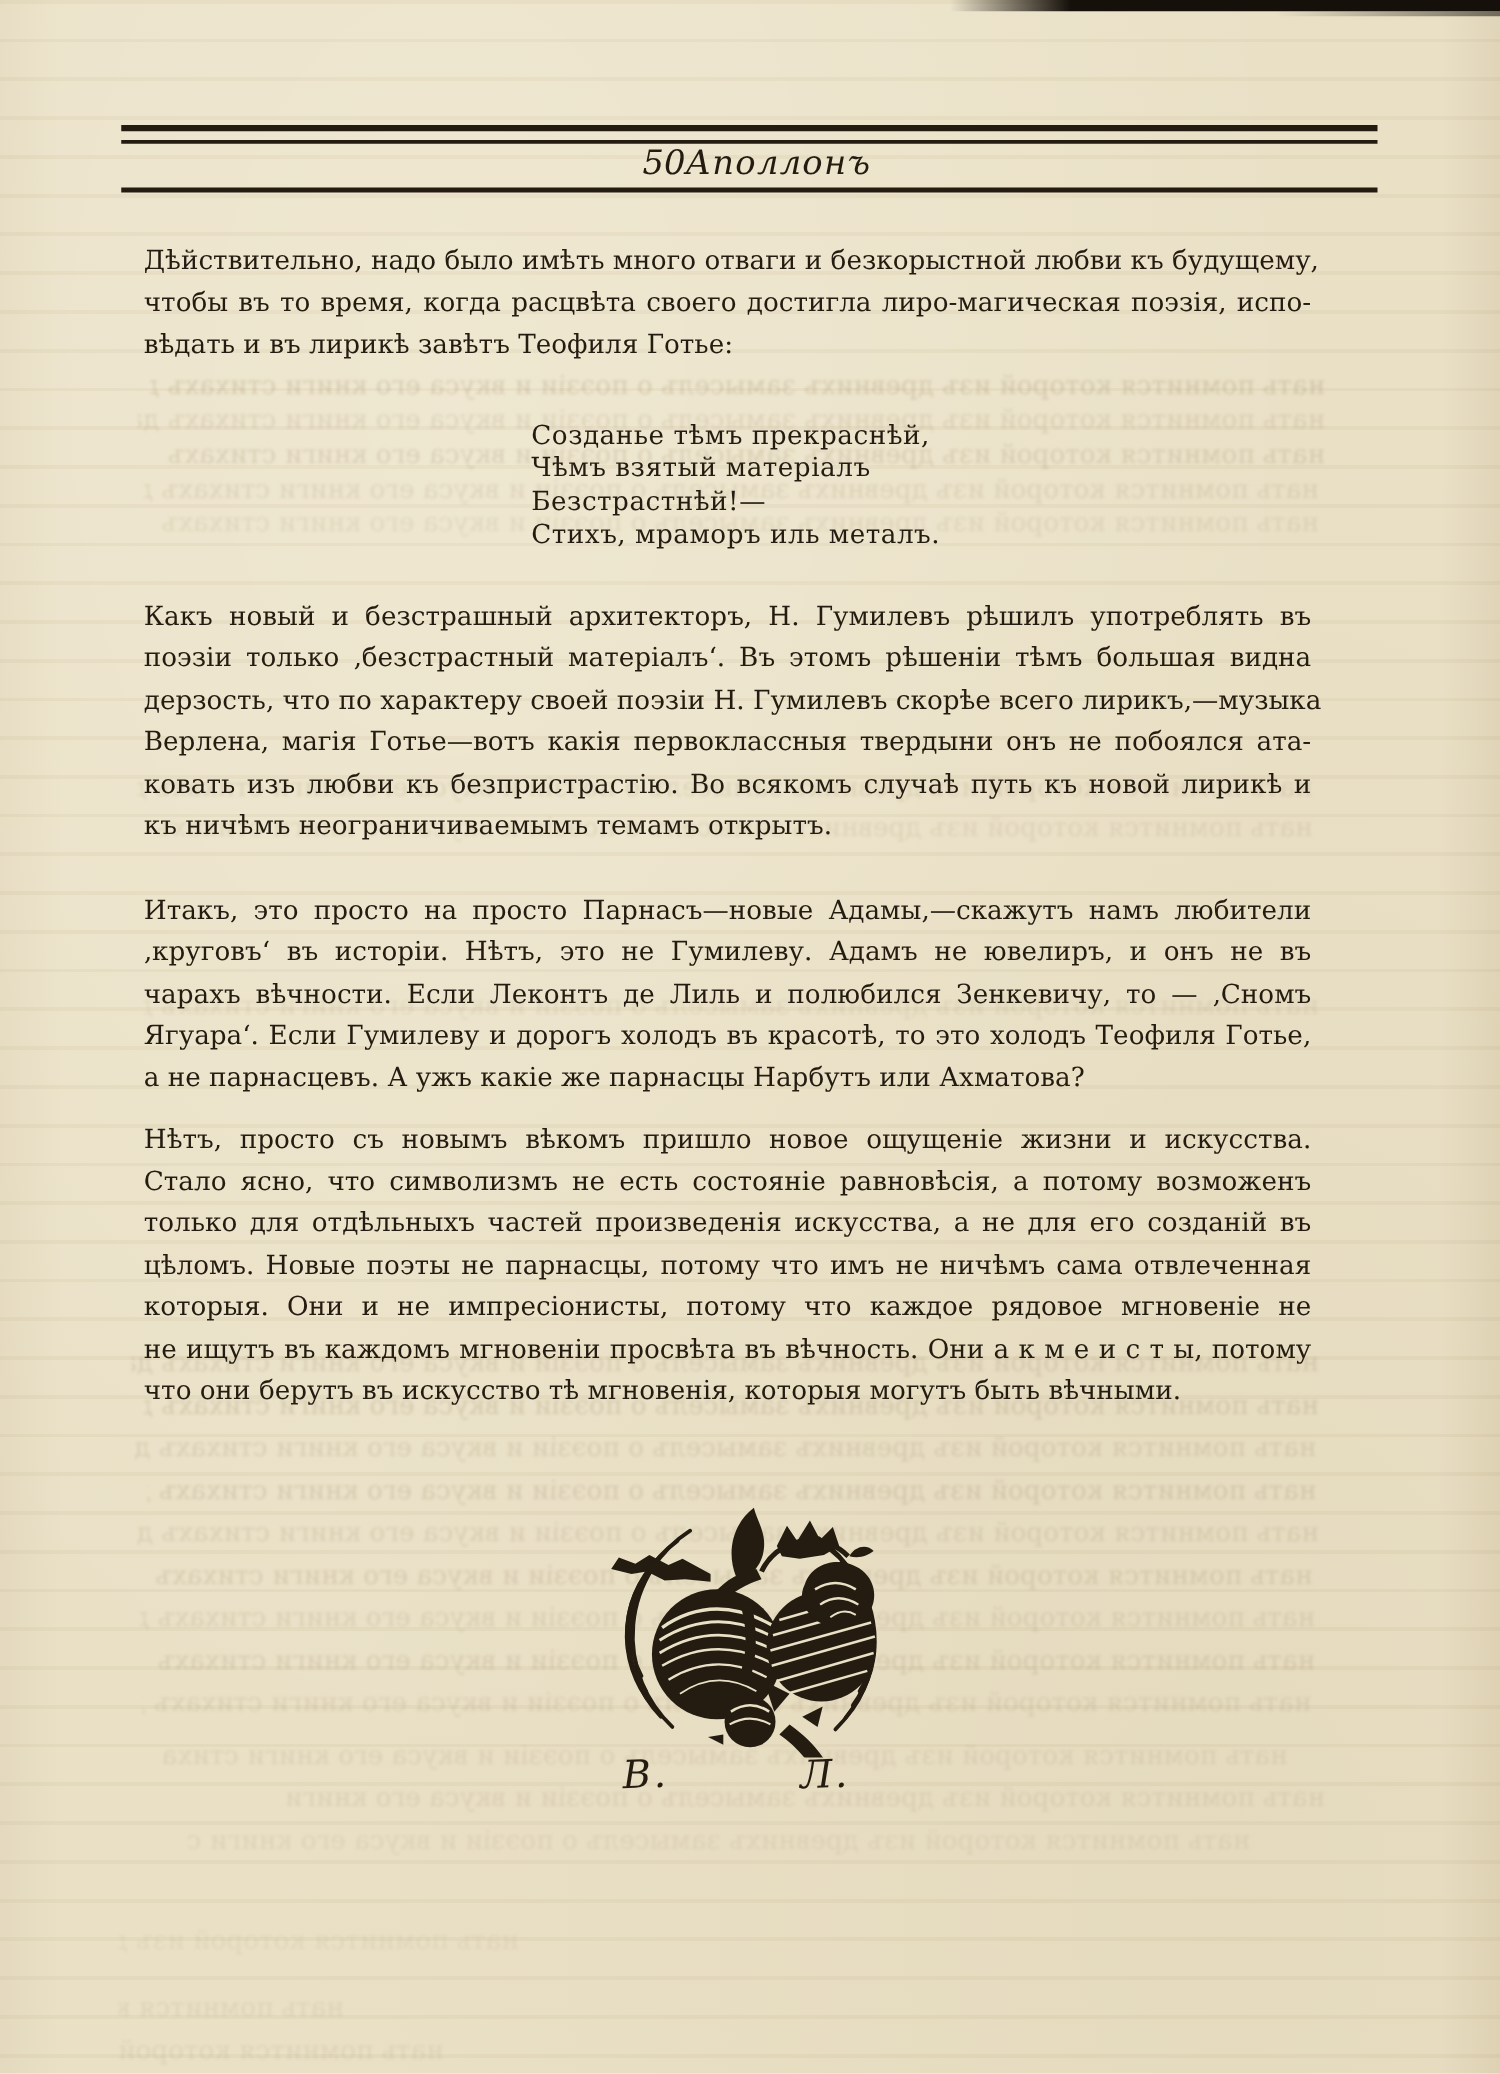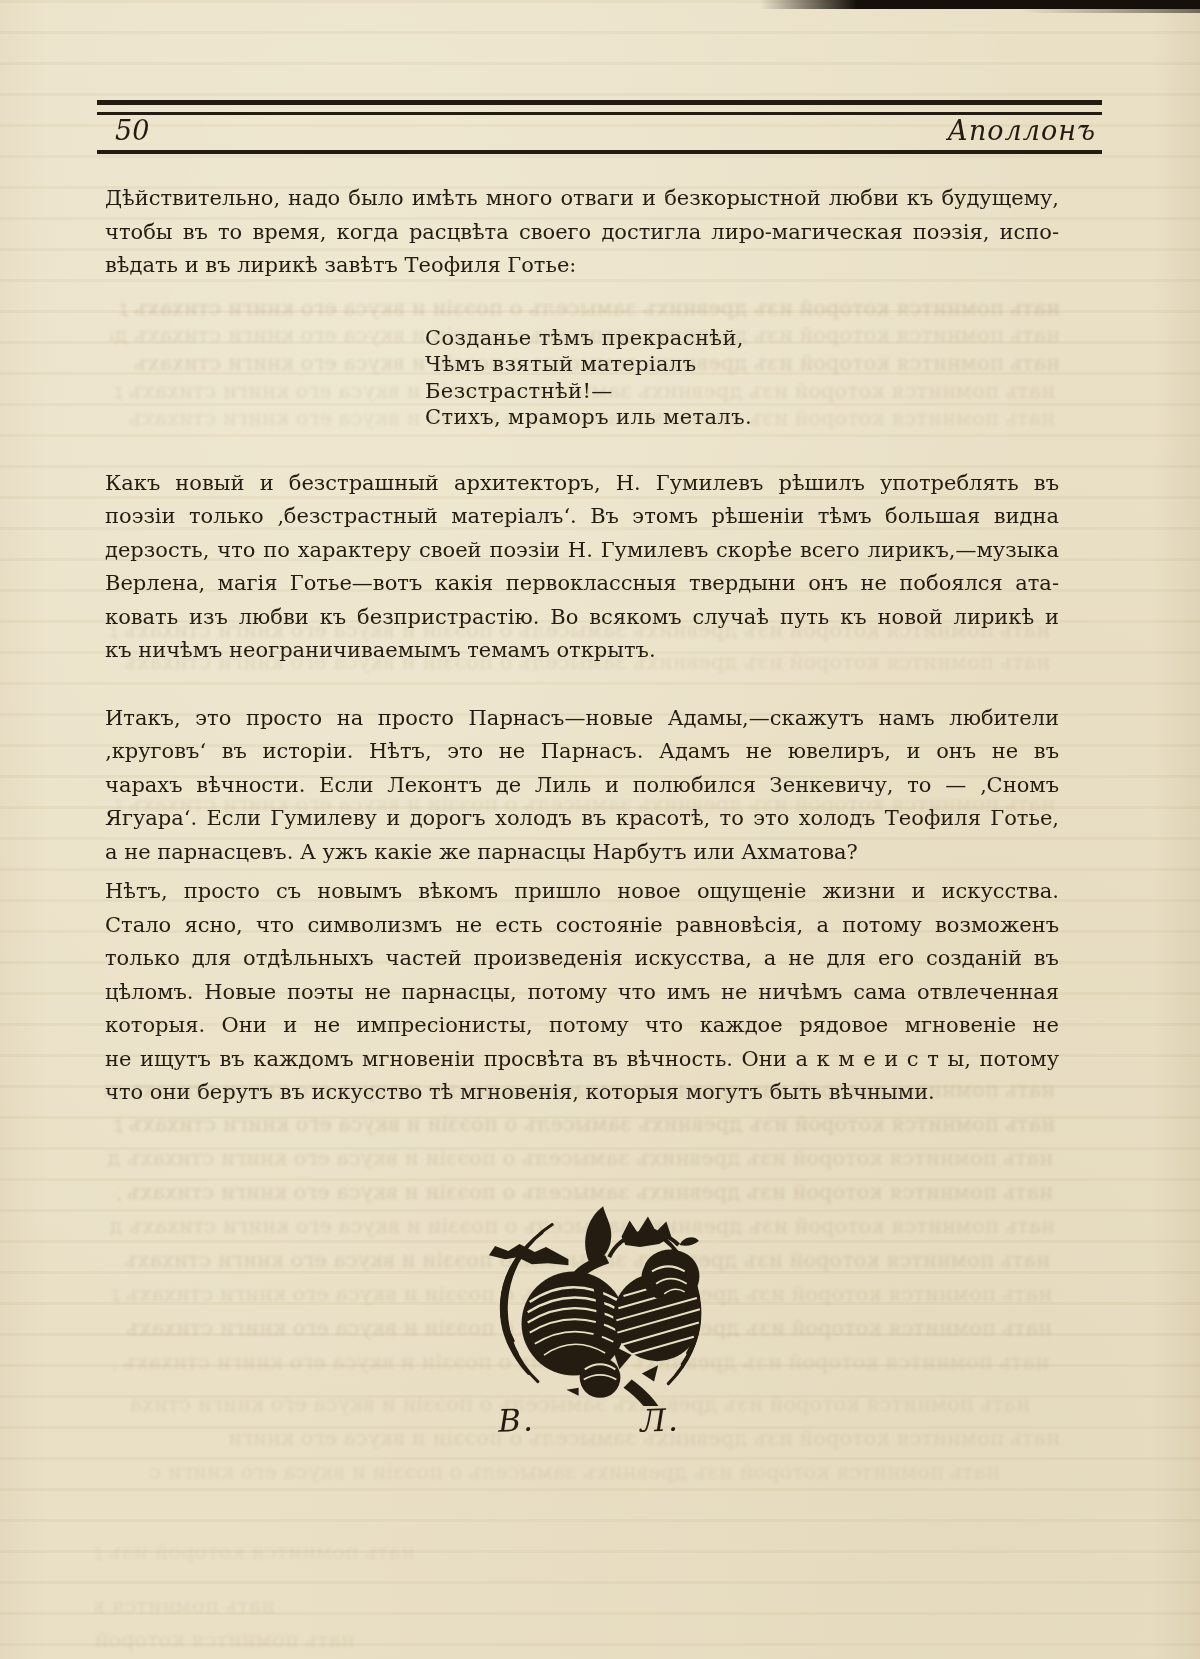--- a/index.html
+++ b/index.html
@@ -17,31 +17,31 @@
     background:repeating-linear-gradient(180deg, rgba(198,182,146,0.10) 0 3px, transparent 3px 31px);
     mix-blend-mode:multiply;
   }
   
   .rule{position:absolute;left:97px;width:1005px;background:#241c10;z-index:3;}
   .rule-thick{top:100px;height:5px;}
   .rule-thin{top:112px;height:3px;}
   .rule-under{top:150px;height:4px;}
   .running-head{
     position:absolute;left:97px;top:116px;width:1005px;height:30px;z-index:3;
-    display:flex;justify-content:space-between;align-items:flex-end;
+    display:flex;justify-content:center;align-items:flex-end;
     font-style:italic;font-size:27px;color:#241c10;
   }
   .running-head .pgnum{padding-left:18px;}
   .running-head .journal{padding-right:6px;letter-spacing:1px;}
   
   .text-column{
     position:absolute;left:99px;top:176px;width:966px;z-index:3;color:#241c10;
     font-size:21px;
   }
-  .block{margin:6px;}
+  .block{margin:16px;}
   .block .line{white-space:nowrap;line-height:33.5px;}
   .block .line.j{text-align:justify;text-align-last:justify;}
   .block.verse .line{line-height:26.5px;letter-spacing:0.4px;}
   .block-1{margin:42px 0 36px 326px;}  
   .block-3{margin-top:34px;}
   
   .vignette{position:absolute;left:470px;top:1194px;z-index:4;}
   .sig{
     position:absolute;z-index:4;font-style:italic;font-size:31px;color:#241c10;
     letter-spacing:2px;transform:rotate(-2deg);
@@ -96,21 +96,21 @@
       <div class="block prose block-2">
         <div class="line j">Какъ новый и безстрашный архитекторъ, Н. Гумилевъ рѣшилъ употреблять въ</div>
         <div class="line j">поэзіи только ‚безстрастный матеріалъ‘. Въ этомъ рѣшеніи тѣмъ большая видна</div>
         <div class="line j">дерзость, что по характеру своей поэзіи Н. Гумилевъ скорѣе всего лирикъ,—музыка</div>
         <div class="line j">Верлена, магія Готье—вотъ какія первоклассныя твердыни онъ не побоялся ата-</div>
         <div class="line j">ковать изъ любви къ безпристрастію. Во всякомъ случаѣ путь къ новой лирикѣ и</div>
         <div class="line">къ ничѣмъ неограничиваемымъ темамъ открытъ.</div>
       </div>
       <div class="block prose block-3">
         <div class="line j">Итакъ, это просто на просто Парнасъ—новые Адамы,—скажутъ намъ любители</div>
-        <div class="line j">‚круговъ‘ въ исторіи. Нѣтъ, это не Парнасъ. Адамъ не ювелиръ, и онъ не въ</div>
+        <div class="line j">‚круговъ‘ въ исторіи. Нѣтъ, это не Гумилеву. Адамъ не ювелиръ, и онъ не въ</div>
         <div class="line j">чарахъ вѣчности. Если Леконтъ де Лиль и полюбился Зенкевичу, то — ‚Сномъ</div>
         <div class="line j">Ягуара‘. Если Гумилеву и дорогъ холодъ въ красотѣ, то это холодъ Теофиля Готье,</div>
         <div class="line">а не парнасцевъ. А ужъ какіе же парнасцы Нарбутъ или Ахматова?</div>
       </div>
       <div class="block prose block-4">
         <div class="line j">Нѣтъ, просто съ новымъ вѣкомъ пришло новое ощущеніе жизни и искусства.</div>
         <div class="line j">Стало ясно, что символизмъ не есть состояніе равновѣсія, а потому возможенъ</div>
         <div class="line j">только для отдѣльныхъ частей произведенія искусства, а не для его созданій въ</div>
         <div class="line j">цѣломъ. Новые поэты не парнасцы, потому что имъ не ничѣмъ сама отвлеченная</div>
         <div class="line j">которыя. Они и не импресіонисты, потому что каждое рядовое мгновеніе не</div>

